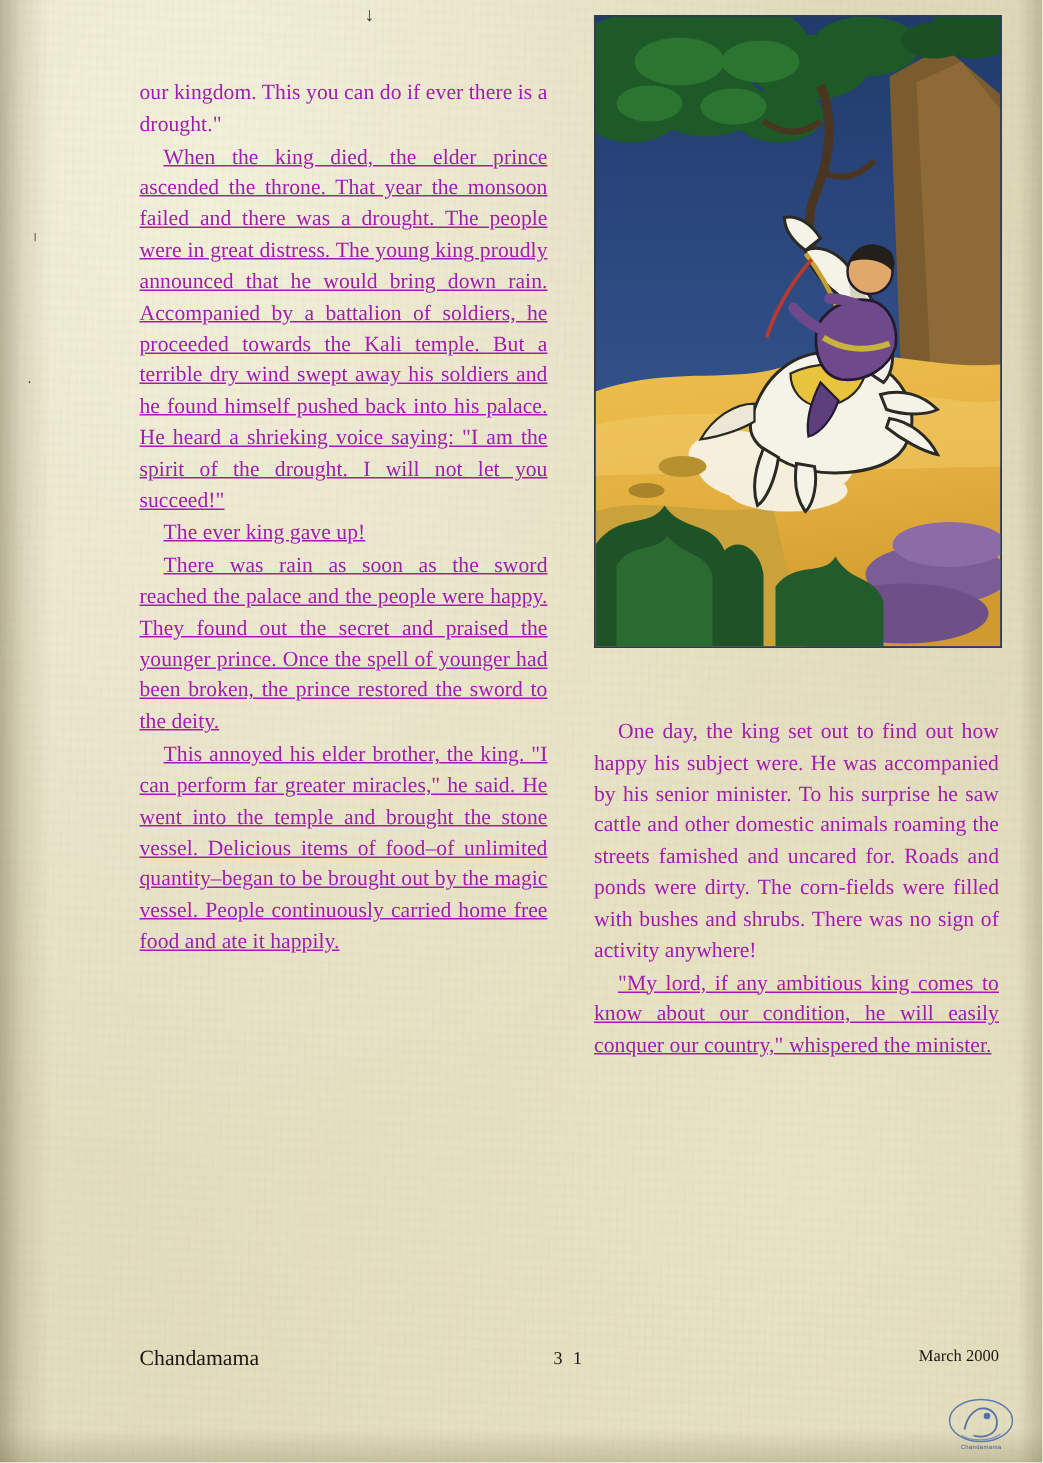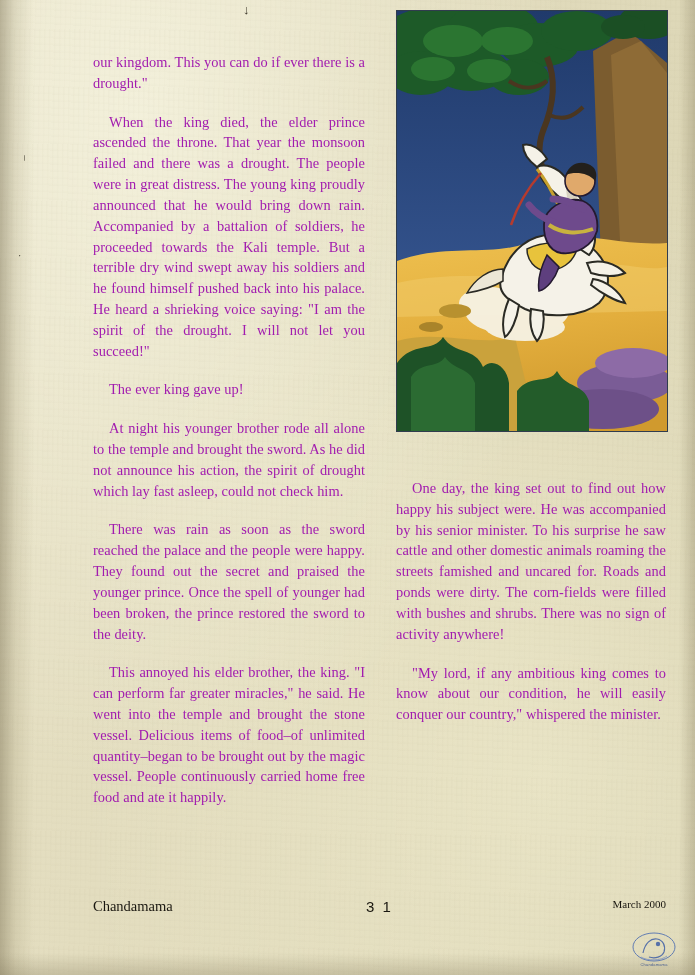--- a/index.html
+++ b/index.html
@@ -90,21 +90,21 @@
     margin: 0 0 0 0;
     font-size: 14.4px;
     line-height: 1.445;
     text-align: justify;
     text-justify: inter-word;
     text-indent: 16px;
     color: #a21caf;
     font-family: "Liberation Serif", serif;
   }
   .para.noindent { text-indent: 0; }
-  .para + .para { margin-top: 18px; }
+  .para + .para { margin-top: 1px; text-decoration: underline; }
 
   #col-left .para { letter-spacing: 0.05px; }
   #col-right .para { letter-spacing: 0.05px; }
 
   
   #illo {
     position: absolute;
     left: 396px;
     top: 10px;
     width: 270px;
@@ -125,23 +125,23 @@
     color: #1a1710;
   }
   #footer .fl {
     position: absolute; left: 0; top: 0;
     font-size: 14.5px;
     font-family: "Liberation Serif", serif;
   }
   #footer .fc {
     position: absolute; left: 0; right: 0; top: 0;
     text-align: center;
-    font-size: 15px;
+    font-size: 12px;
     letter-spacing: 2px;
-    font-family: Liberation Sans, sans-serif;
+    font-family: Liberation Serif, serif;
   }
   #footer .fr {
     position: absolute; right: 0; top: 0;
     font-size: 11px;
     font-family: "Liberation Serif", serif;
   }
 
   
   #stamp {
     position: absolute;
@@ -283,21 +283,20 @@
 
       <ellipse cx="58" cy="300" rx="16" ry="7" fill="#b8912f"></ellipse>
       <ellipse cx="34" cy="316" rx="12" ry="5" fill="#a9842a"></ellipse>
     </svg>
   </div>
 
   <div class="col" id="col-left">
     <p class="para noindent">our kingdom. This you can do if ever there is a drought."</p>
     <p class="para">When the king died, the elder prince ascended the throne. That year the monsoon failed and there was a drought. The people were in great distress. The young king proudly announced that he would bring down rain. Accompanied by a battalion of soldiers, he proceeded towards the Kali temple. But a terrible dry wind swept away his soldiers and he found himself pushed back into his palace. He heard a shrieking voice saying: "I am the spirit of the drought. I will not let you succeed!"</p>
     <p class="para">The ever king gave up!</p>
-    <p class="para">At night his younger brother rode all alone to the temple and brought the sword. As he did not announce his action, the spirit of drought which lay fast asleep, could not check him.</p>
     <p class="para">There was rain as soon as the sword reached the palace and the people were happy. They found out the secret and praised the younger prince. Once the spell of younger had been broken, the prince restored the sword to the deity.</p>
     <p class="para">This annoyed his elder brother, the king. "I can perform far greater miracles," he said. He went into the temple and brought the stone vessel. Delicious items of food–of unlimited quantity–began to be brought out by the magic vessel. People continuously carried home free food and ate it happily.</p>
   </div>
 
   <div class="col" id="col-right">
     <p class="para">One day, the king set out to find out how happy his subject were. He was accompanied by his senior minister. To his surprise he saw cattle and other domestic animals roaming the streets famished and uncared for. Roads and ponds were dirty. The corn-fields were filled with bushes and shrubs. There was no sign of activity anywhere!</p>
     <p class="para">"My lord, if any ambitious king comes to know about our condition, he will easily conquer our country," whispered the minister.</p>
   </div>
 
   <div id="footer">

